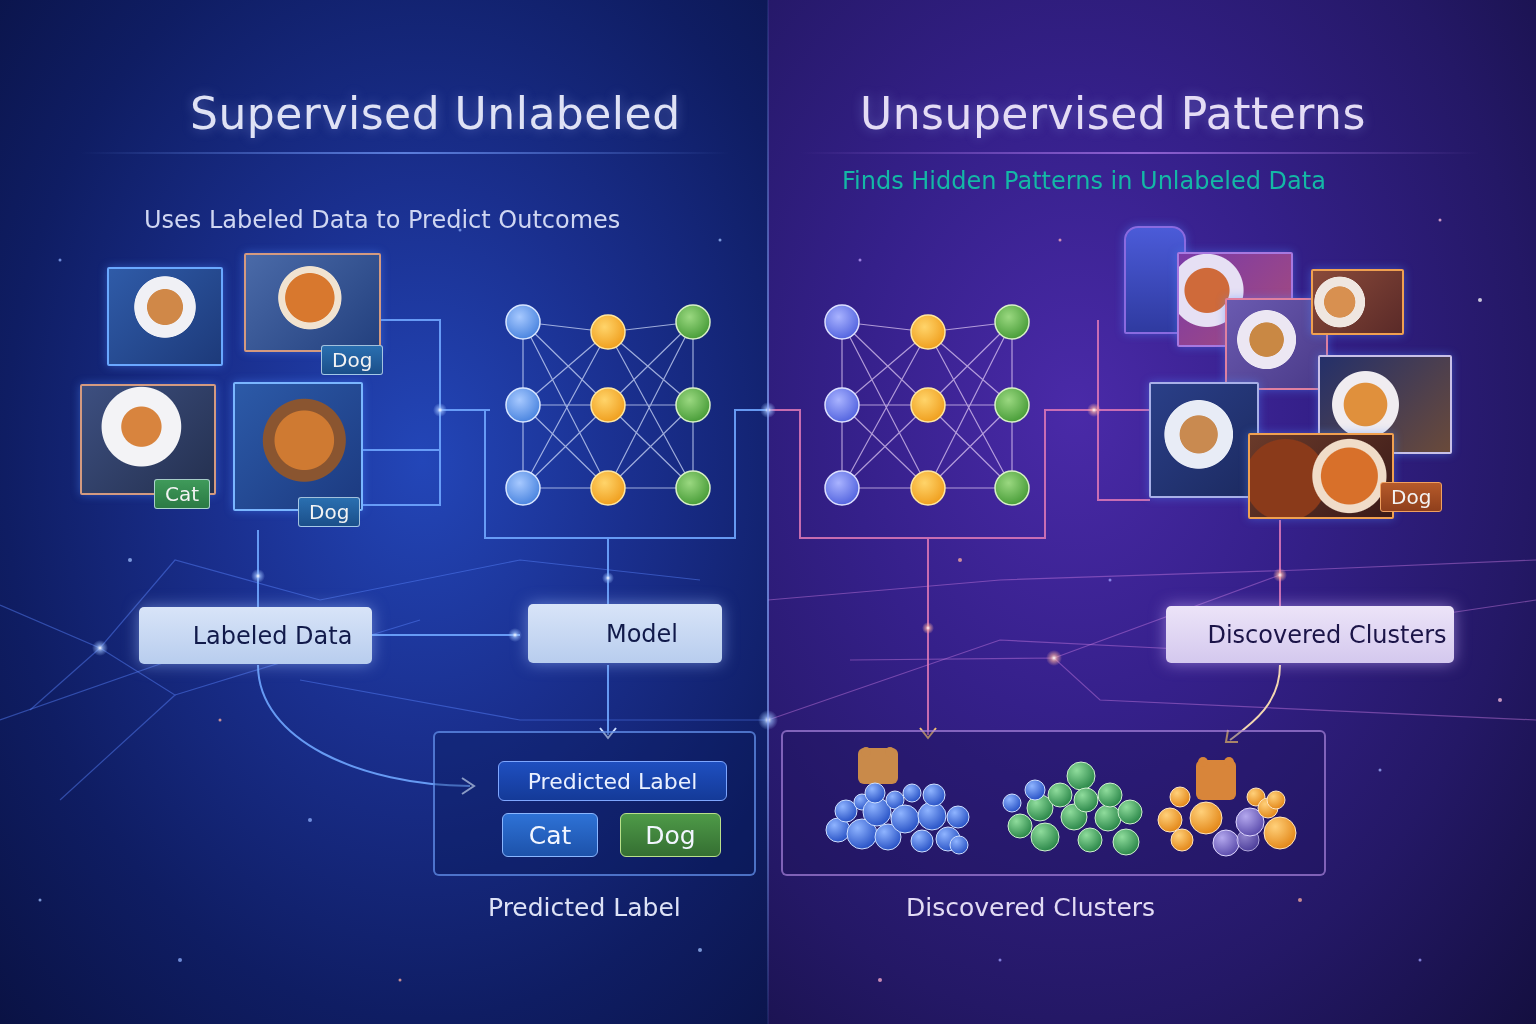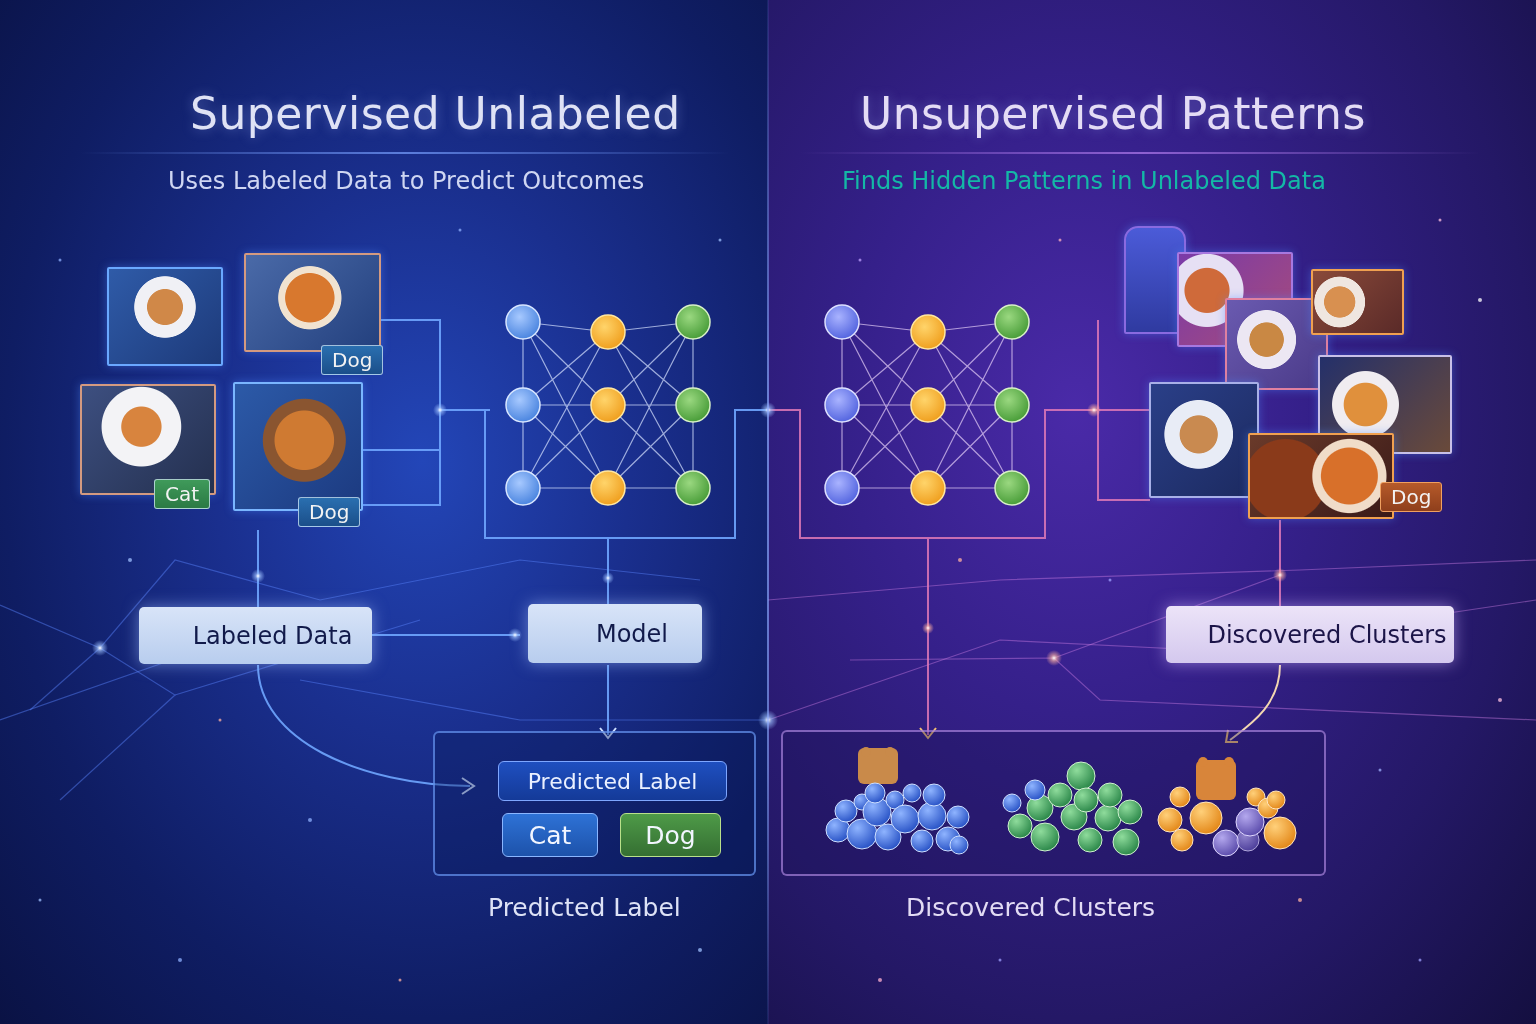--- a/index.html
+++ b/index.html
@@ -33,21 +33,21 @@
   .title.left { left: 190px; }
   .title.right { left: 860px; color: #e4dcf5; }
   .rule {
     position: absolute; top: 152px; height: 2px;
   }
   .rule.left { left: 80px; width: 650px; background: linear-gradient(90deg, transparent, rgba(120,160,255,0.7), transparent); }
   .rule.right { left: 800px; width: 680px; background: linear-gradient(90deg, transparent, rgba(200,140,255,0.6), transparent); }
   .subtitle {
     position: absolute; top: 167px; font-size: 24px; color: #cfd6f2; white-space: nowrap;
   }
-  .subtitle.left { left: 168px; }
+  .subtitle.left { left: 144px; margin-top: 39px; }
   .subtitle.right { left: 842px; color: #14b8a6; }
 
   .photo {
     position: absolute; border-radius: 2px; overflow: hidden;
     box-shadow: 0 0 10px rgba(80,140,255,0.45);
   }
   .photo .art { width: 100%; height: 100%; }
   .tag {
     position: absolute; padding: 2px 10px; font-size: 20px; color: #f3f3f3;
     border-radius: 3px; border: 1px solid rgba(220,240,255,0.7);
@@ -281,21 +281,21 @@
 <div class="tag green" style="left:154px;top:479px;">Cat</div>
 
 <div class="photo" style="left:233px;top:382px;width:130px;height:129px;border:2px solid #7ab6ff;">
   <div class="art" style="background:radial-gradient(circle at 55% 45%, #cf7a32 0 30%, #8a5530 31% 42%, transparent 43%), linear-gradient(135deg,#2c5aa8,#1c3a80);"></div>
 </div>
 <div class="tag blue" style="left:298px;top:497px;">Dog</div>
 
 <div class="pill blue" style="left:139px;top:607px;width:233px;height:57px;">
   <span>Labeled Data</span>
 </div>
-<div class="pill blue" style="left:528px;top:604px;width:174px;height:59px;">
+<div class="pill blue" style="left:528px;top:604px;width:194px;height:59px;">
   <span>Model</span>
 </div>
 
 <div class="frame blue" style="left:433px;top:731px;width:323px;height:145px;"></div>
 <div class="pred-label">Predicted Label</div>
 <div class="pred-btn cat">Cat</div>
 <div class="pred-btn dog">Dog</div>
 <div class="caption left">Predicted Label</div>
 
 <div class="photo" style="left:1124px;top:226px;width:62px;height:108px;border:2px solid #8a6ae0;border-radius:14px 14px 2px 2px;background:linear-gradient(#4b5bd8,#2f3aa0);"></div>

